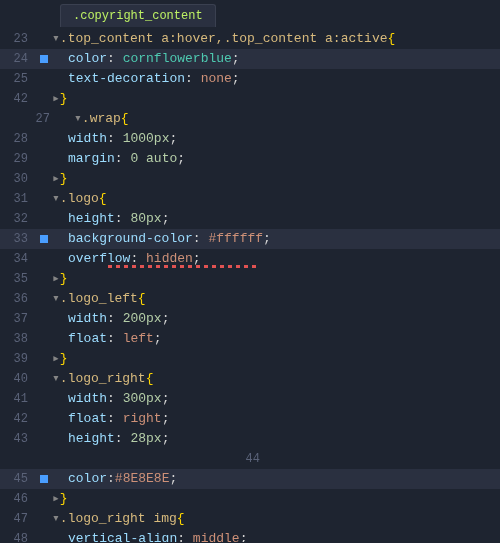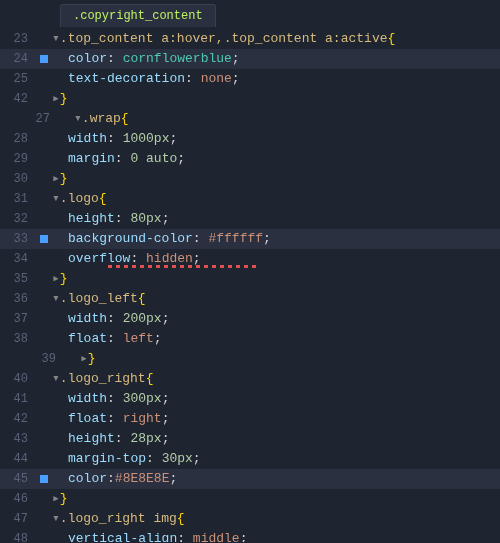--- a/index.html
+++ b/index.html
@@ -172,21 +172,21 @@
       <div class="code-line" style="display: flex; align-items: center;">
         <span class="line-number">37</span>
         <span style="width: 16px; display: inline-flex; align-items: center; justify-content: center; flex-shrink: 0;"></span>
         <span style="padding-left: 16px;"><span class="c-property">width</span><span class="c-punct">: </span><span class="c-value-num">200px</span><span class="c-punct">;</span></span>
       </div>
       <div class="code-line" style="display: flex; align-items: center;">
         <span class="line-number">38</span>
         <span style="width: 16px; display: inline-flex; align-items: center; justify-content: center; flex-shrink: 0;"></span>
         <span style="padding-left: 16px;"><span class="c-property">float</span><span class="c-punct">: </span><span class="c-value-str">left</span><span class="c-punct">;</span></span>
       </div>
-      <div class="code-line" style="display: flex; align-items: flex-start; margin-left: 28px;">
+      <div class="code-line" style="display: flex; align-items: flex-start;">
         <span class="line-number">39</span>
         <span style="width: 16px; display: inline-flex; align-items: center; justify-content: center; flex-shrink: 0;"></span>
         <span style="padding-left: 0px;"><span class="c-collapse">▸</span><span class="c-brace">}</span></span>
       </div>
       <div class="code-line" style="display: flex; align-items: center;">
         <span class="line-number">40</span>
         <span style="width: 16px; display: inline-flex; align-items: center; justify-content: center; flex-shrink: 0;"></span>
         <span style="padding-left: 0px;"><span class="c-collapse">▾</span><span class="c-selector">.logo_right</span><span class="c-brace">{</span></span>
       </div>
       <div class="code-line" style="display: flex; align-items: center;">
@@ -197,21 +197,21 @@
       <div class="code-line" style="display: flex; align-items: center;">
         <span class="line-number">42</span>
         <span style="width: 16px; display: inline-flex; align-items: center; justify-content: center; flex-shrink: 0;"></span>
         <span style="padding-left: 16px;"><span class="c-property">float</span><span class="c-punct">: </span><span class="c-value-str">right</span><span class="c-punct">;</span></span>
       </div>
       <div class="code-line" style="display: flex; align-items: center;">
         <span class="line-number">43</span>
         <span style="width: 16px; display: inline-flex; align-items: center; justify-content: center; flex-shrink: 0;"></span>
         <span style="padding-left: 16px;"><span class="c-property">height</span><span class="c-punct">: </span><span class="c-value-num">28px</span><span class="c-punct">;</span></span>
       </div>
-      <div class="code-line" style="display: flex; align-items: center;">
+      <div class="code-line" style="display: flex; align-items: center; flex-direction: column;">
         <span class="line-number">44</span>
         <span style="width: 16px; display: inline-flex; align-items: center; justify-content: center; flex-shrink: 0;"></span>
         <span style="padding-left: 16px;"><span class="c-property">margin-top</span><span class="c-punct">: </span><span class="c-value-num">30px</span><span class="c-punct">;</span></span>
       </div>
       <div class="code-line highlighted" style="display: flex; align-items: center;">
         <span class="line-number">45</span>
         <span style="width: 16px; display: inline-flex; align-items: center; justify-content: center; flex-shrink: 0;">
           <span class="blue-square"></span>
         </span>
         <span style="padding-left: 16px;"><span class="c-property">color</span><span class="c-punct">:</span><span class="c-hash">#8E8E8E</span><span class="c-punct">;</span></span>

